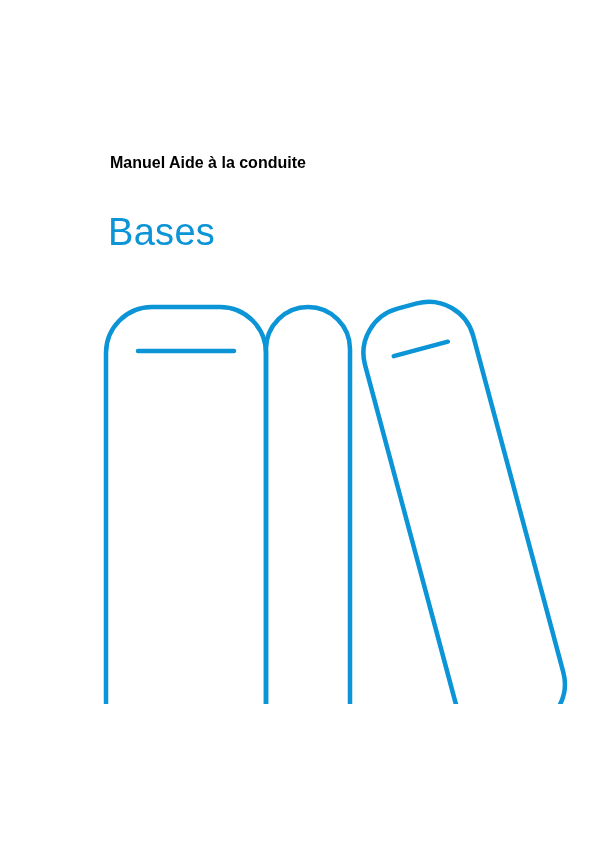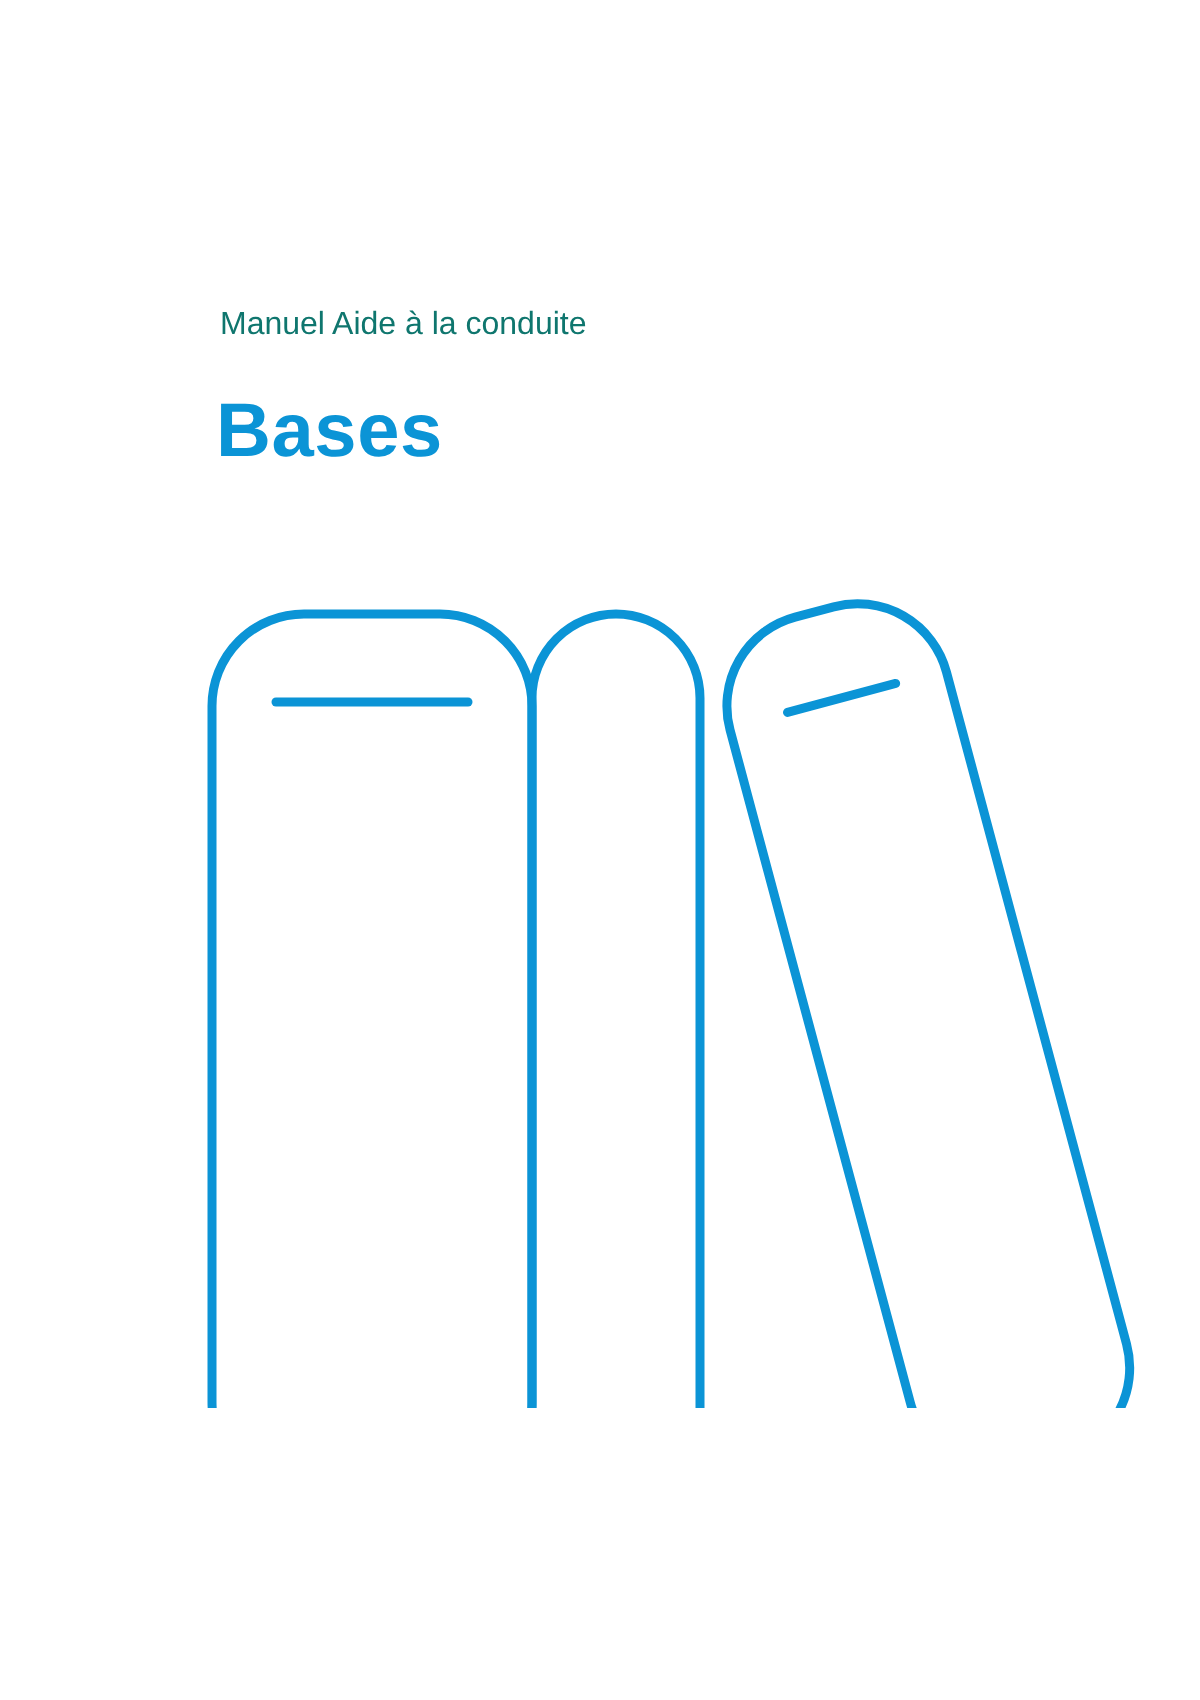--- a/index.html
+++ b/index.html
@@ -1,18 +1,18 @@
 <!DOCTYPE html>
 <html><head>
 <meta charset="utf-8">
 <style>
   html,body{margin:0;padding:0;background:#ffffff;}
   body{width:600px;height:850px;position:relative;overflow:hidden;font-family:"Liberation Sans",sans-serif;}
-  .subtitle{position:absolute;left:110px;top:154px;font-size:16px;color:#0f766e;}
-  .title{position:absolute;left:108px;top:195px;font-size:38px;font-weight:bold;color:#0b94d6;letter-spacing:0.3px;}
+  .subtitle{position:absolute;left:110px;top:154px;font-size:16px;color:#000000;font-weight:bold;}
+  .title{position:absolute;left:108px;top:211px;font-size:38px;font-weight:normal;color:#0b94d6;letter-spacing:0.3px;}
   .art{position:absolute;left:0;top:0;}
 </style>
 </head>
 <body>
 
 <div class="subtitle">Manuel Aide à la conduite</div>
 <div class="title">Bases</div>
 
 <svg class="art" width="600" height="850" viewBox="0 0 600 850">
   <defs>

